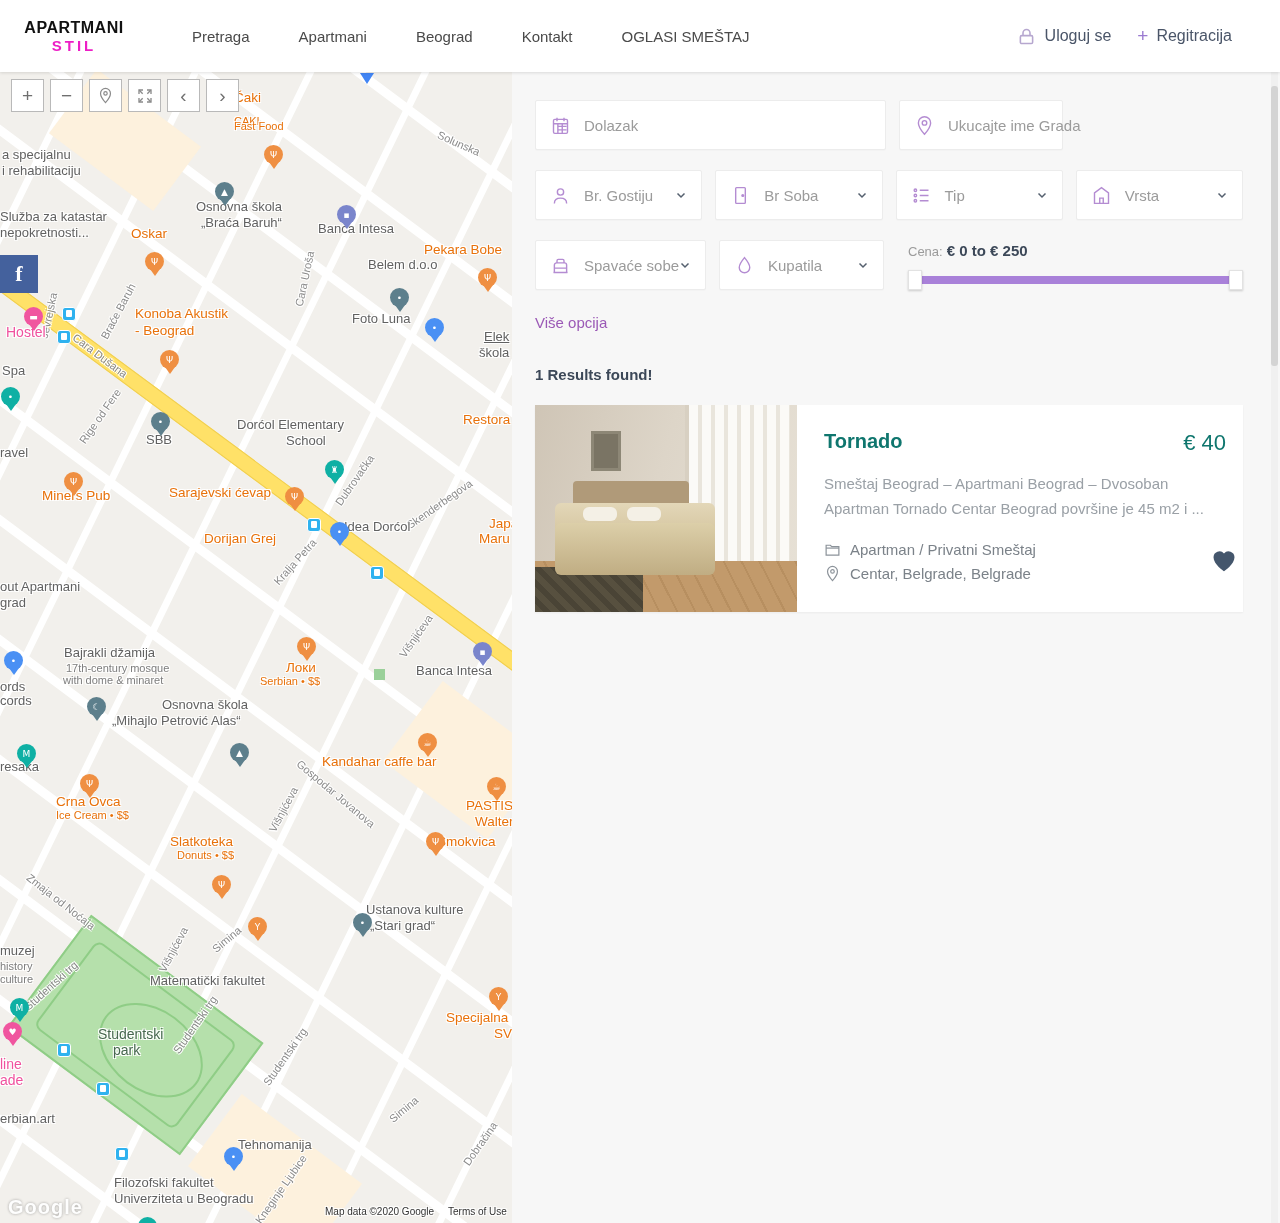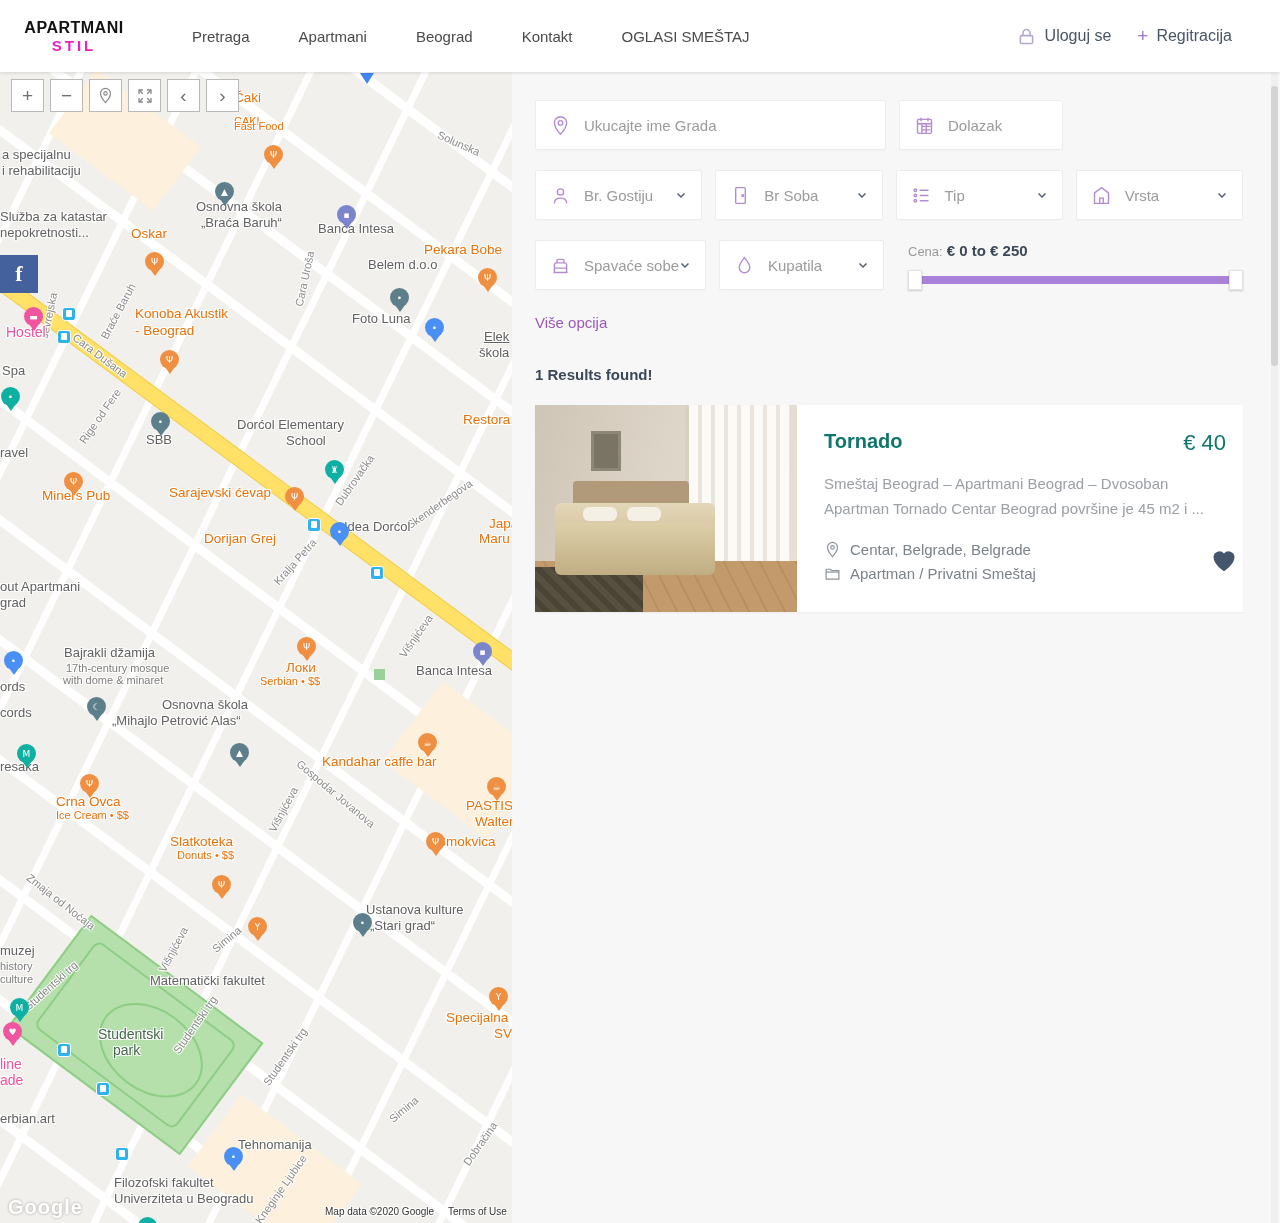--- a/index.html
+++ b/index.html
@@ -226,21 +226,21 @@
       <span class="mlb s-s" style="left: 338px; top: 428px; transform: rotate(-55deg);">Dubrovačka</span>
       <span class="mlb s-s" style="left: 408px; top: 450px; transform: rotate(-35deg);">Skenderbegova</span>
       <span class="mlb s-g" style="left: 344px; top: 450px;">Idea Dorćol</span>
       <span class="mlb s-o" style="left: 204px; top: 461px;">Dorijan Grej</span>
       <span class="mlb s-s" style="left: 276px; top: 507px; transform: rotate(-48deg);">Kralja Petra</span>
       <span class="mlb s-o" style="left: 489px; top: 446px;">Japa</span>
       <span class="mlb s-o" style="left: 479px; top: 461px;">Maru</span>
       <span class="mlb s-g" style="left: 0px; top: 510px;">out Apartmani</span>
       <span class="mlb s-g" style="left: 0px; top: 526px;">grad</span>
       <span class="mlb s-g" style="left: 0px; top: 610px;">ords</span>
-      <span class="mlb s-g" style="left: 0px; top: 624px; margin-top: 12px;">cords</span>
+      <span class="mlb s-g" style="left: 0px; top: 624px;">cords</span>
       <span class="mlb s-g" style="left: 64px; top: 576px;">Bajrakli džamija</span>
       <span class="mlb s-g2" style="left: 66px; top: 592px;">17th-century mosque</span>
       <span class="mlb s-g2" style="left: 63px; top: 604px;">with dome &amp; minaret</span>
       <span class="mlb s-o" style="left: 286px; top: 590px;">Локи</span>
       <span class="mlb s-os" style="left: 260px; top: 605px;">Serbian • $$</span>
       <span class="mlb s-s" style="left: 402px; top: 580px; transform: rotate(-55deg);">Višnjićeva</span>
       <span class="mlb s-g" style="left: 416px; top: 594px;">Banca Intesa</span>
       <span class="mlb s-g" style="left: 162px; top: 628px;">Osnovna škola</span>
       <span class="mlb s-g" style="left: 112px; top: 644px;">„Mihajlo Petrović Alas“</span>
       <span class="mlb s-g" style="left: 0px; top: 690px;">resaka</span>
@@ -348,31 +348,31 @@
 
   <span class="mlb s-w" style="left:8px;top:1126px;">Google</span>
   <span class="mlb s-at" style="left:325px;top:1136px;">Map data ©2020 Google</span>
   <span class="mlb s-at" style="left:448px;top:1136px;">Terms of Use</span>
 </div>
 
 <aside>
   <div class="srow r1">
     <div class="field">
       <svg class="fic" viewBox="0 0 24 24" fill="none" stroke="#b48cd2" stroke-width="1.6">
+        <rect x="4" y="5" width="16" height="16" rx="1.5"></rect>
+          <path d="M8 3v4M16 3v4M4 10h16M9 13h10M9 17h10M9 10v11M14 10v11"></path>
+      </svg>
+      <span class="flabel">Dolazak</span>
+    </div>
+    <div class="field">
+      <svg class="fic" viewBox="0 0 24 24" fill="none" stroke="#b48cd2" stroke-width="1.6">
         <path d="M12 2a7 7 0 0 0-7 7c0 5 7 13 7 13s7-8 7-13a7 7 0 0 0-7-7z"></path>
           <circle cx="12" cy="9" r="2.6"></circle>
       </svg>
       <span class="flabel">Ukucajte ime Grada</span>
-    </div>
-    <div class="field">
-      <svg class="fic" viewBox="0 0 24 24" fill="none" stroke="#b48cd2" stroke-width="1.6">
-        <rect x="4" y="5" width="16" height="16" rx="1.5"></rect>
-          <path d="M8 3v4M16 3v4M4 10h16M9 13h10M9 17h10M9 10v11M14 10v11"></path>
-      </svg>
-      <span class="flabel">Dolazak</span>
     </div>
   </div>
 
   <div class="srow r2">
     <div class="field">
       <svg class="fic" viewBox="0 0 24 24" fill="none" stroke="#b48cd2" stroke-width="1.6">
         <circle cx="12" cy="8" r="3.6"></circle>
           <path d="M5 21c0-4 3.2-6 7-6s7 2 7 6"></path>
       </svg>
       <span class="flabel">Br. Gostiju</span>
@@ -464,32 +464,32 @@
     </div>
     <div class="card-body">
       <div class="card-top">
         <span class="card-title">Tornado</span>
         <span class="card-price">€ 40</span>
       </div>
       <div class="card-desc">Smeštaj Beograd – Apartmani Beograd – Dvosoban Apartman Tornado Centar Beograd površine je 45 m2 i ...</div>
       <div class="info-rows">
         <div class="info-row">
           <svg width="17" height="17" viewBox="0 0 24 24" fill="none" stroke="#8c939a" stroke-width="1.7">
+            <path d="M3 6h6l2 2h10v12H3V6z"></path>
+              <path d="M3 10h18"></path>
+          </svg>
+          <span>Apartman / Privatni Smeštaj</span>
+        </div>
+        <div class="info-row">
+          <svg width="17" height="17" viewBox="0 0 24 24" fill="none" stroke="#8c939a" stroke-width="1.7">
             <path d="M12 2a7 7 0 0 0-7 7c0 5 7 13 7 13s7-8 7-13a7 7 0 0 0-7-7z"></path>
               <circle cx="12" cy="9" r="2.5"></circle>
           </svg>
           <span>Centar, Belgrade, Belgrade</span>
         </div>
-        <div class="info-row">
-          <svg width="17" height="17" viewBox="0 0 24 24" fill="none" stroke="#8c939a" stroke-width="1.7">
-            <path d="M3 6h6l2 2h10v12H3V6z"></path>
-              <path d="M3 10h18"></path>
-          </svg>
-          <span>Apartman / Privatni Smeštaj</span>
-        </div>
       </div>
       <svg class="heart" viewBox="0 0 24 24" fill="#44566c">
         <path d="M12 21s-8.4-5.6-8.4-11.2a4.8 4.8 0 0 1 8.4-3.1 4.8 4.8 0 0 1 8.4 3.1C20.4 15.4 12 21 12 21z"></path>
       </svg>
     </div>
   </article>
 </aside>
 
 <div class="scroll-track"></div>
 <div class="scroll-thumb"></div>

